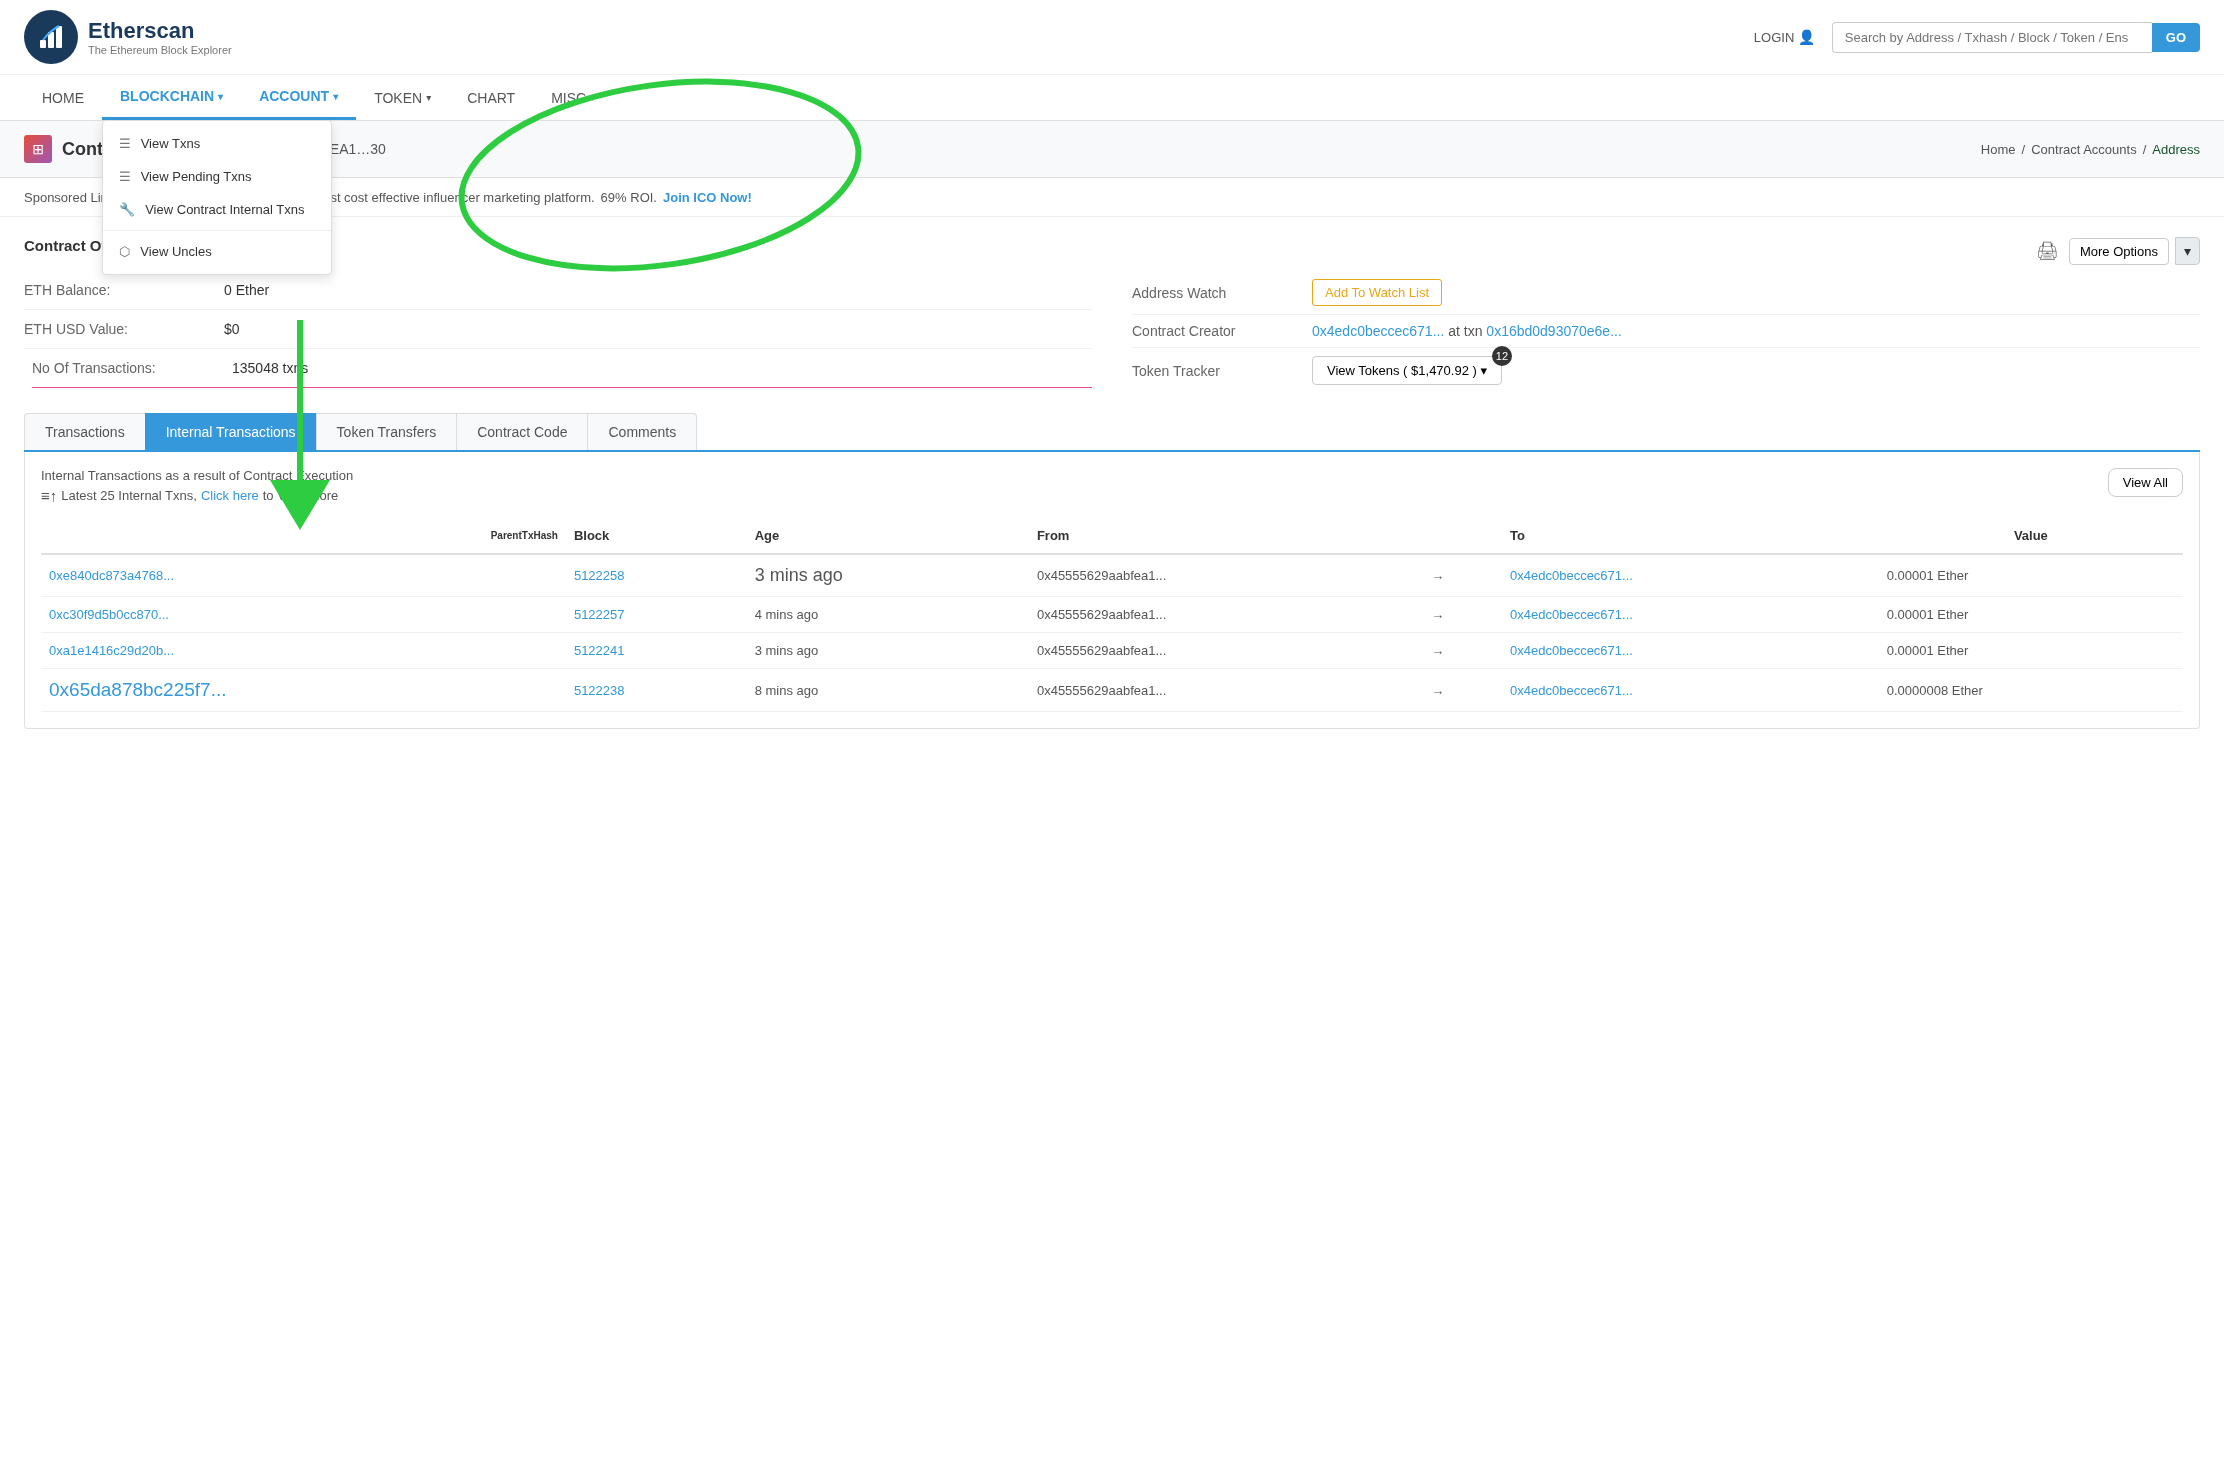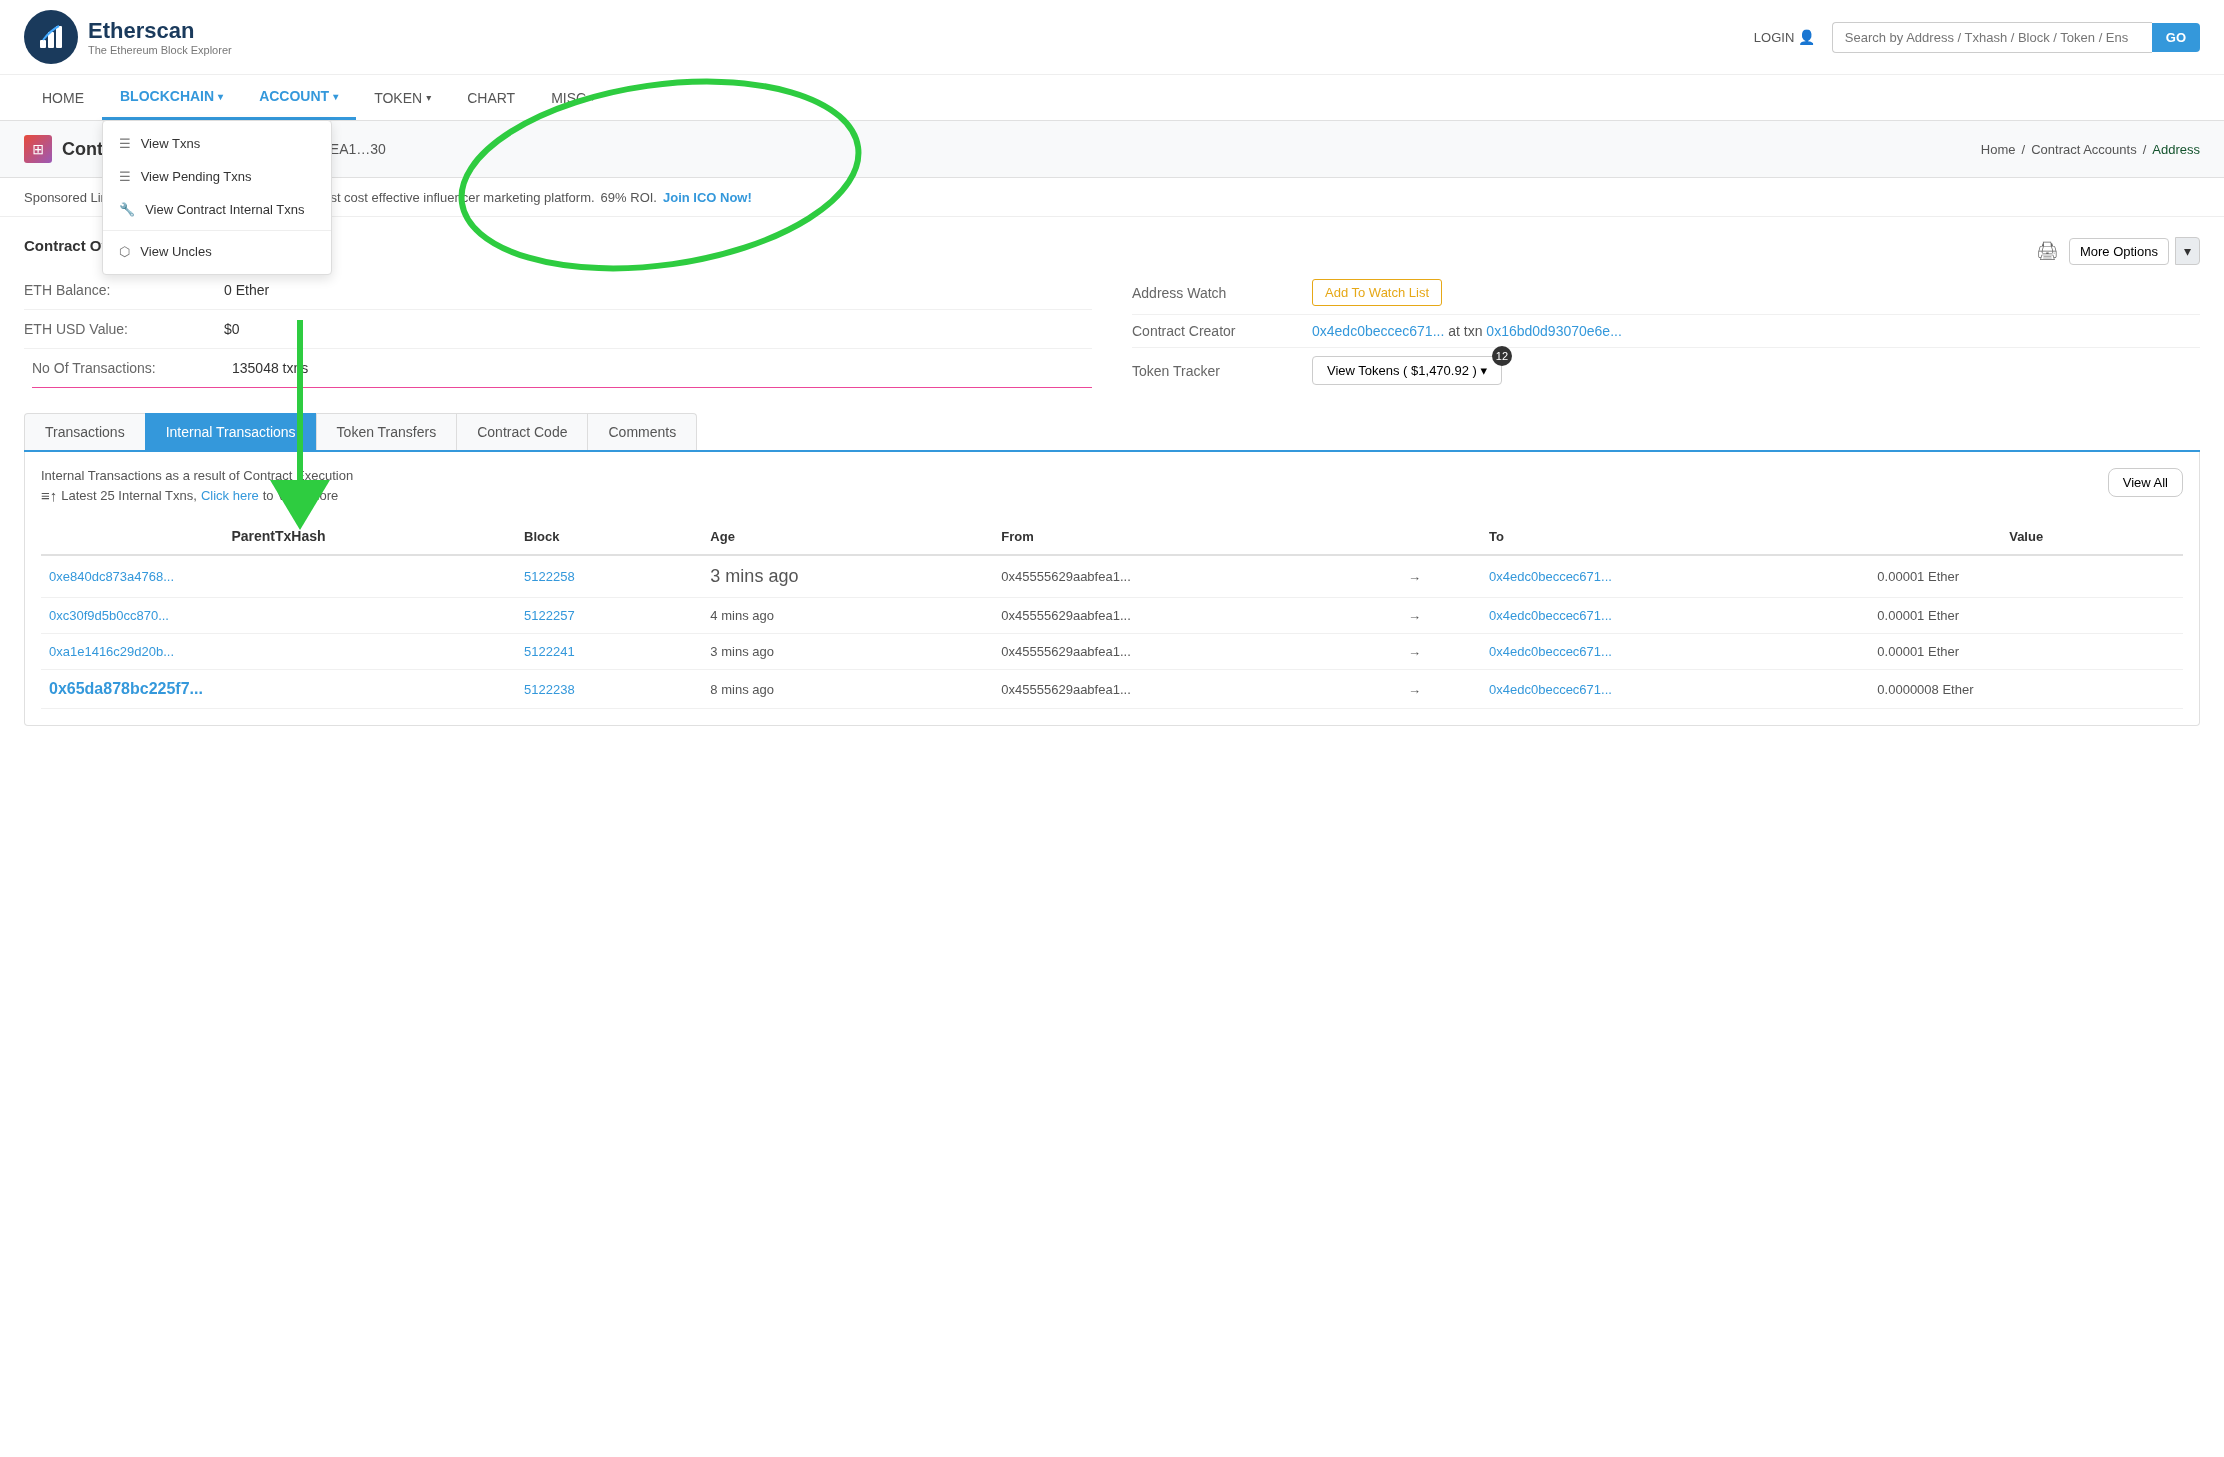--- a/index.html
+++ b/index.html
@@ -186,21 +186,21 @@
           <a href="#" style="color:#3498db; text-decoration:none;">Click here</a>
           <span>to View More</span>
         </div>
       </div>
       <button style="padding:6px 14px; border:1px solid #ccc; background:#fff; border-radius:8px; font-size:13px; cursor:pointer;">View All</button>
     </div>
 
     <table style="width:100%; border-collapse:collapse; margin-top:14px;">
       <thead>
         <tr>
-          <th style="text-align:center; padding:10px 8px; font-size:14px; font-weight:bold; color:#333; border-bottom:2px solid #e0e0e0;">ParentTxHash</th>
+          <th style="text-align:right; padding:10px 8px; font-size:10px; font-weight:bold; color:#333; border-bottom:2px solid #e0e0e0;">ParentTxHash</th>
           <th style="text-align:left; padding:10px 8px; font-size:13px; font-weight:bold; color:#333; border-bottom:2px solid #e0e0e0;">Block</th>
           <th style="text-align:left; padding:10px 8px; font-size:13px; font-weight:bold; color:#333; border-bottom:2px solid #e0e0e0;">Age</th>
           <th style="text-align:left; padding:10px 8px; font-size:13px; font-weight:bold; color:#333; border-bottom:2px solid #e0e0e0;">From</th>
           <th style="text-align:left; padding:10px 8px; font-size:13px; font-weight:bold; color:#333; border-bottom:2px solid #e0e0e0;"></th>
           <th style="text-align:left; padding:10px 8px; font-size:13px; font-weight:bold; color:#333; border-bottom:2px solid #e0e0e0;">To</th>
           <th style="text-align:center; padding:10px 8px; font-size:13px; font-weight:bold; color:#333; border-bottom:2px solid #e0e0e0;">Value</th>
         </tr>
       </thead>
       <tbody id="txn-table-body">
       <tr>
@@ -242,21 +242,21 @@
     </td>
     <td style="padding:10px 8px; font-size:13px; color:#555; border-bottom:1px solid #f0f0f0;">3 mins ago</td>
     <td style="padding:10px 8px; font-size:13px; color:#555; border-bottom:1px solid #f0f0f0;">0x45555629aabfea1...</td>
     <td style="padding:10px 8px; font-size:13px; color:#555; border-bottom:1px solid #f0f0f0;">→</td>
     <td style="padding:10px 8px; font-size:13px; color:#555; border-bottom:1px solid #f0f0f0;">
       <a href="#" style="color:#3498db; text-decoration:none;">0x4edc0beccec671...</a>
     </td>
     <td style="padding:10px 8px; font-size:13px; color:#555; border-bottom:1px solid #f0f0f0;">0.00001 Ether</td>
   </tr>
           <tr>
-    <td style="padding:10px 8px; font-size:16px; color:#555; border-bottom:1px solid #f0f0f0;font-weight:bold;">
+    <td style="padding:10px 8px; font-size:19px; color:#555; border-bottom:1px solid #f0f0f0;">
       <a href="#" style="color:#3498db; text-decoration:none;">0x65da878bc225f7...</a>
     </td>
     <td style="padding:10px 8px; font-size:13px; color:#555; border-bottom:1px solid #f0f0f0;">
       <a href="#" style="color:#3498db; text-decoration:none;">5122238</a>
     </td>
     <td style="padding:10px 8px; font-size:13px; color:#555; border-bottom:1px solid #f0f0f0;">8 mins ago</td>
     <td style="padding:10px 8px; font-size:13px; color:#555; border-bottom:1px solid #f0f0f0;">0x45555629aabfea1...</td>
     <td style="padding:10px 8px; font-size:13px; color:#555; border-bottom:1px solid #f0f0f0;">→</td>
     <td style="padding:10px 8px; font-size:13px; color:#555; border-bottom:1px solid #f0f0f0;">
       <a href="#" style="color:#3498db; text-decoration:none;">0x4edc0beccec671...</a>

